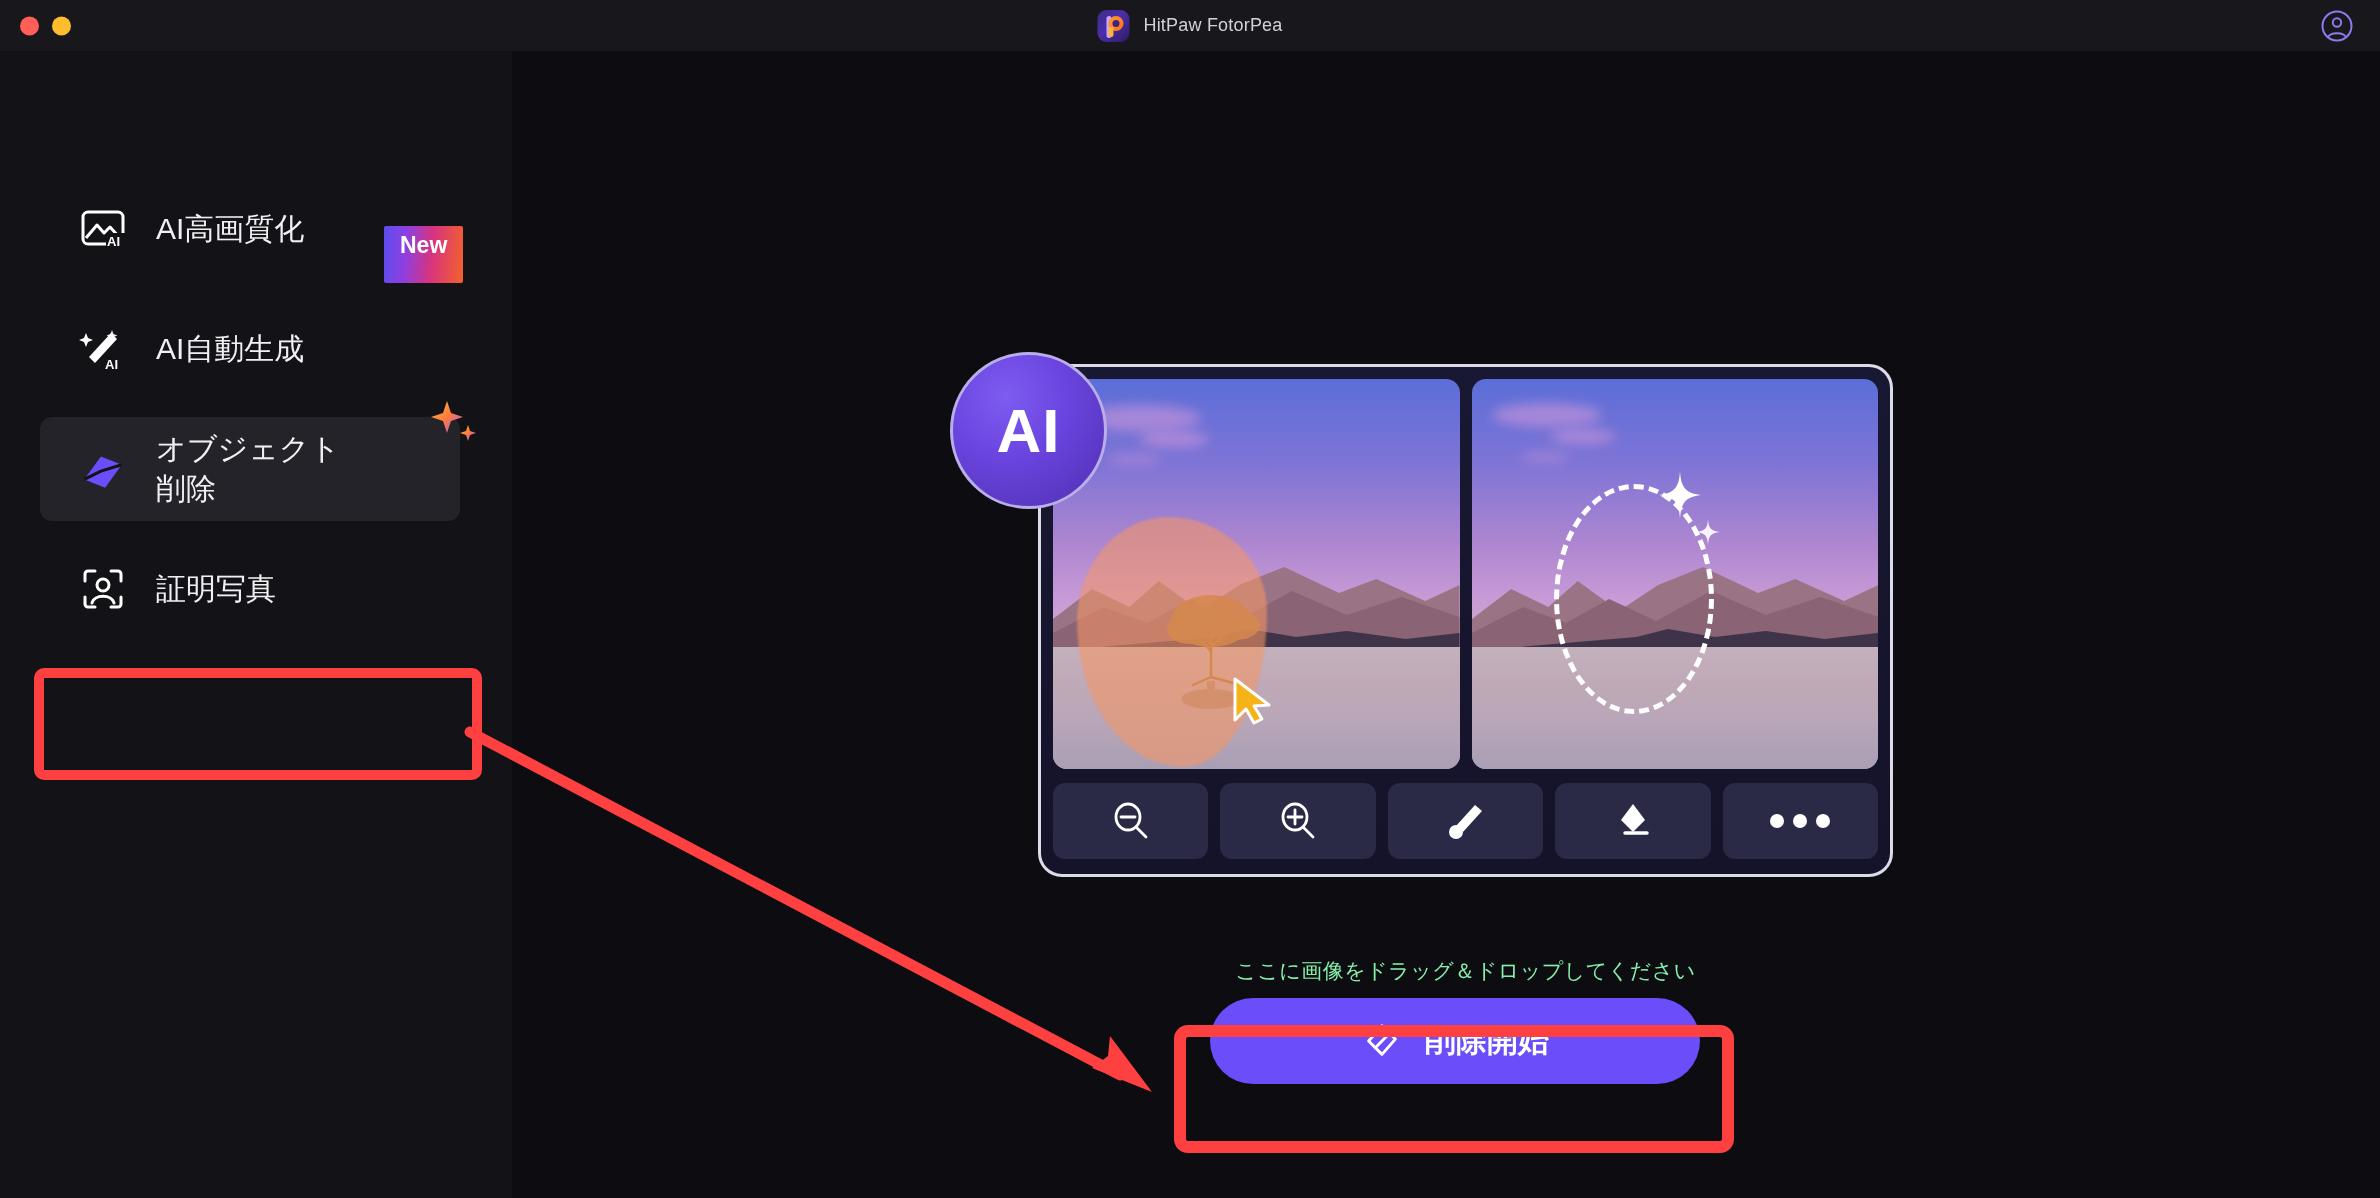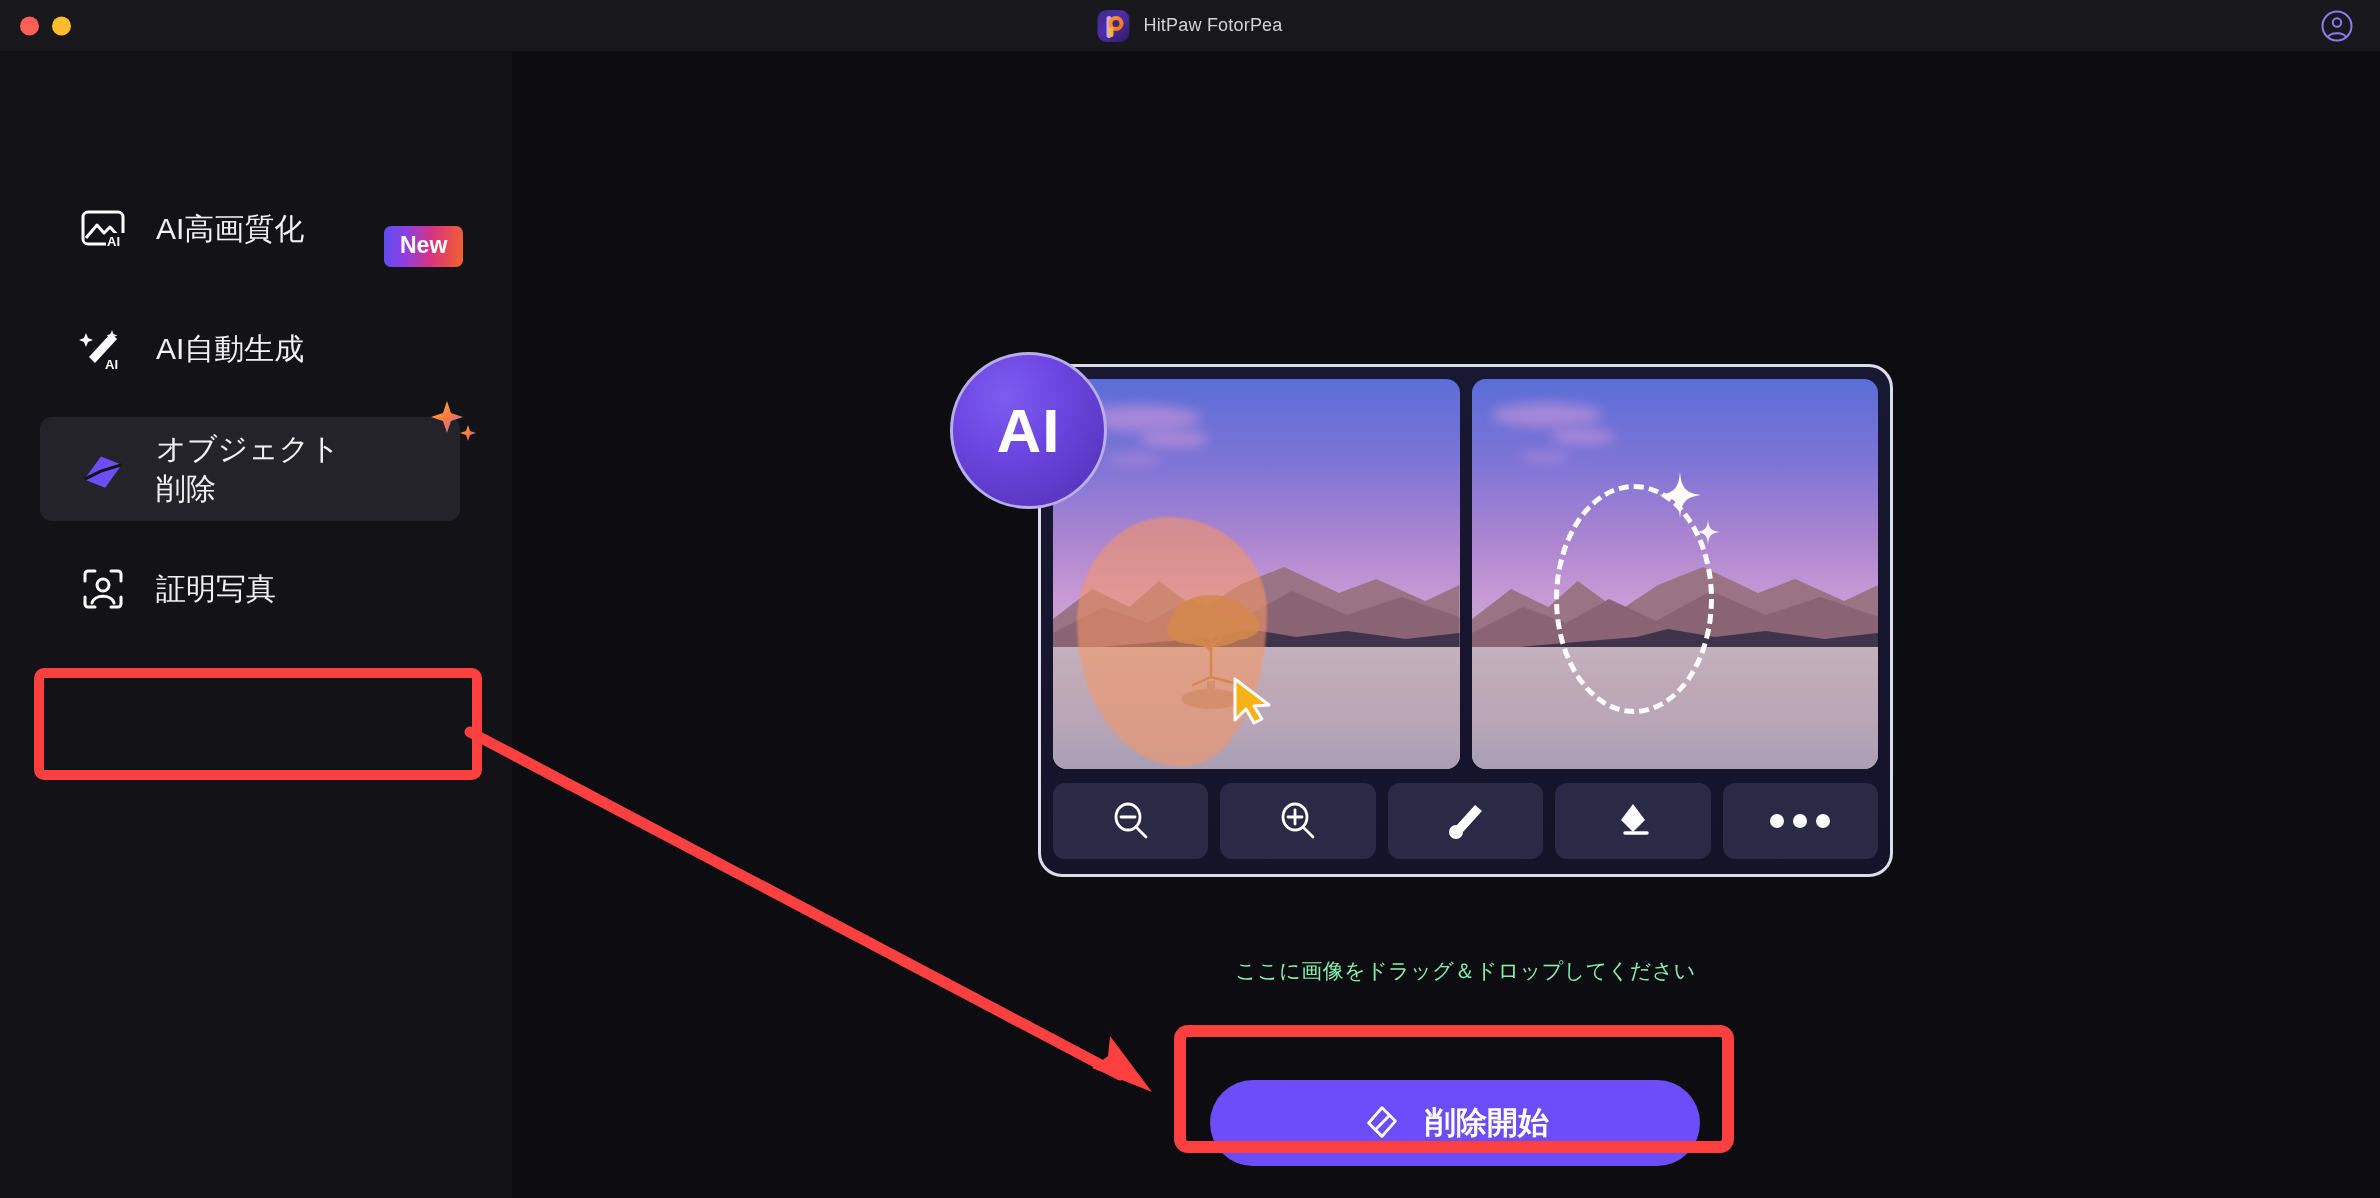--- a/index.html
+++ b/index.html
@@ -103,22 +103,22 @@
     position:absolute; left:40px; top:8px;
     width:420px; height:104px;
     background:#232329; border-radius:12px;
     z-index:0;
   }
   .nav-item.active .nicon,
   .nav-item.active .nlabel { position:relative; z-index:2; }
 
   .badge-new {
     position:absolute; left:384px; top:175px;
-    padding:6px 16px 8px 16px;
-    border-radius:7px;
+    padding:6px 16px 24px 16px;
+    border-radius:2px;
     font-size:23px; font-weight:bold; color:#ffffff;
     background:linear-gradient(95deg,#5b4df0 0%,#8e3fe0 28%,#d8337f 60%,#f4622a 100%);
     z-index:5;
   }
   .sparkle-deco {
     position:absolute; left:430px; top:348px;
     width:50px; height:50px; z-index:5;
   }
 
   
@@ -222,21 +222,21 @@
   }
 
   .drop-hint {
     position:absolute; left:1038px; top:957px;
     width:855px; text-align:center;
     font-size:21px; color:#86efac;
     letter-spacing:0.5px;
   }
 
   .cta-wrap {
-    position:absolute; left:1210px; top:1080px;
+    position:absolute; left:1210px; top:998px;
     width:490px; height:108px;
   }
   .cta {
     width:490px; height:86px;
     background:#6b4dfa; border-radius:43px;
     display:flex; align-items:center; justify-content:center; gap:22px;
     cursor:pointer;
   }
   .cta .ctext { font-size:31px; font-weight:bold; color:#ffffff; }
 

